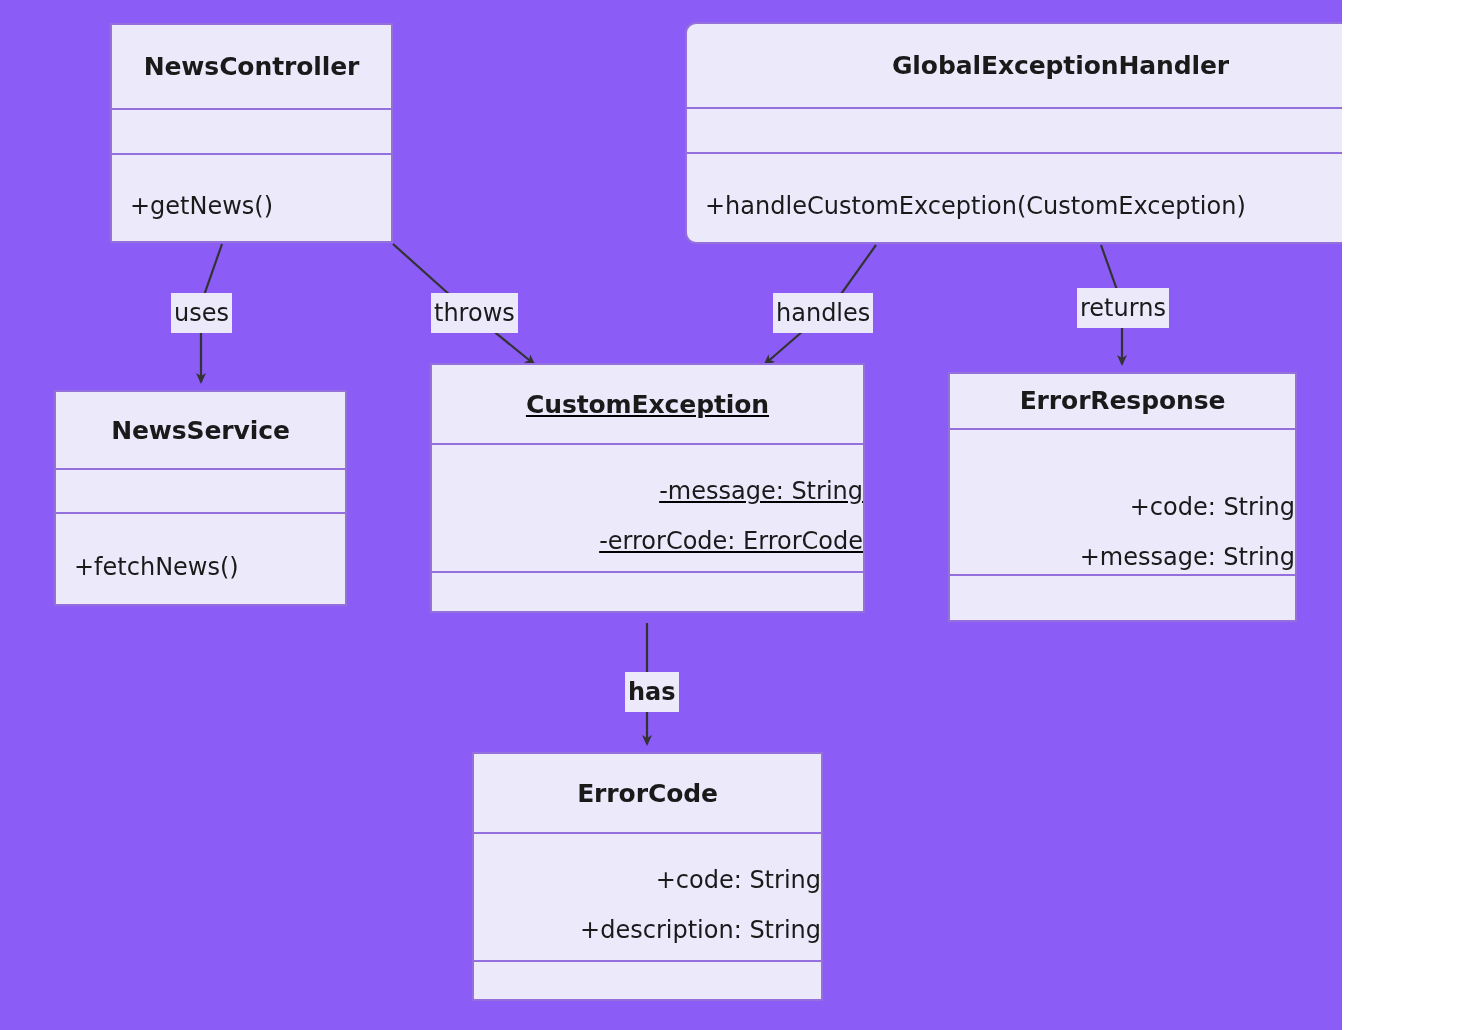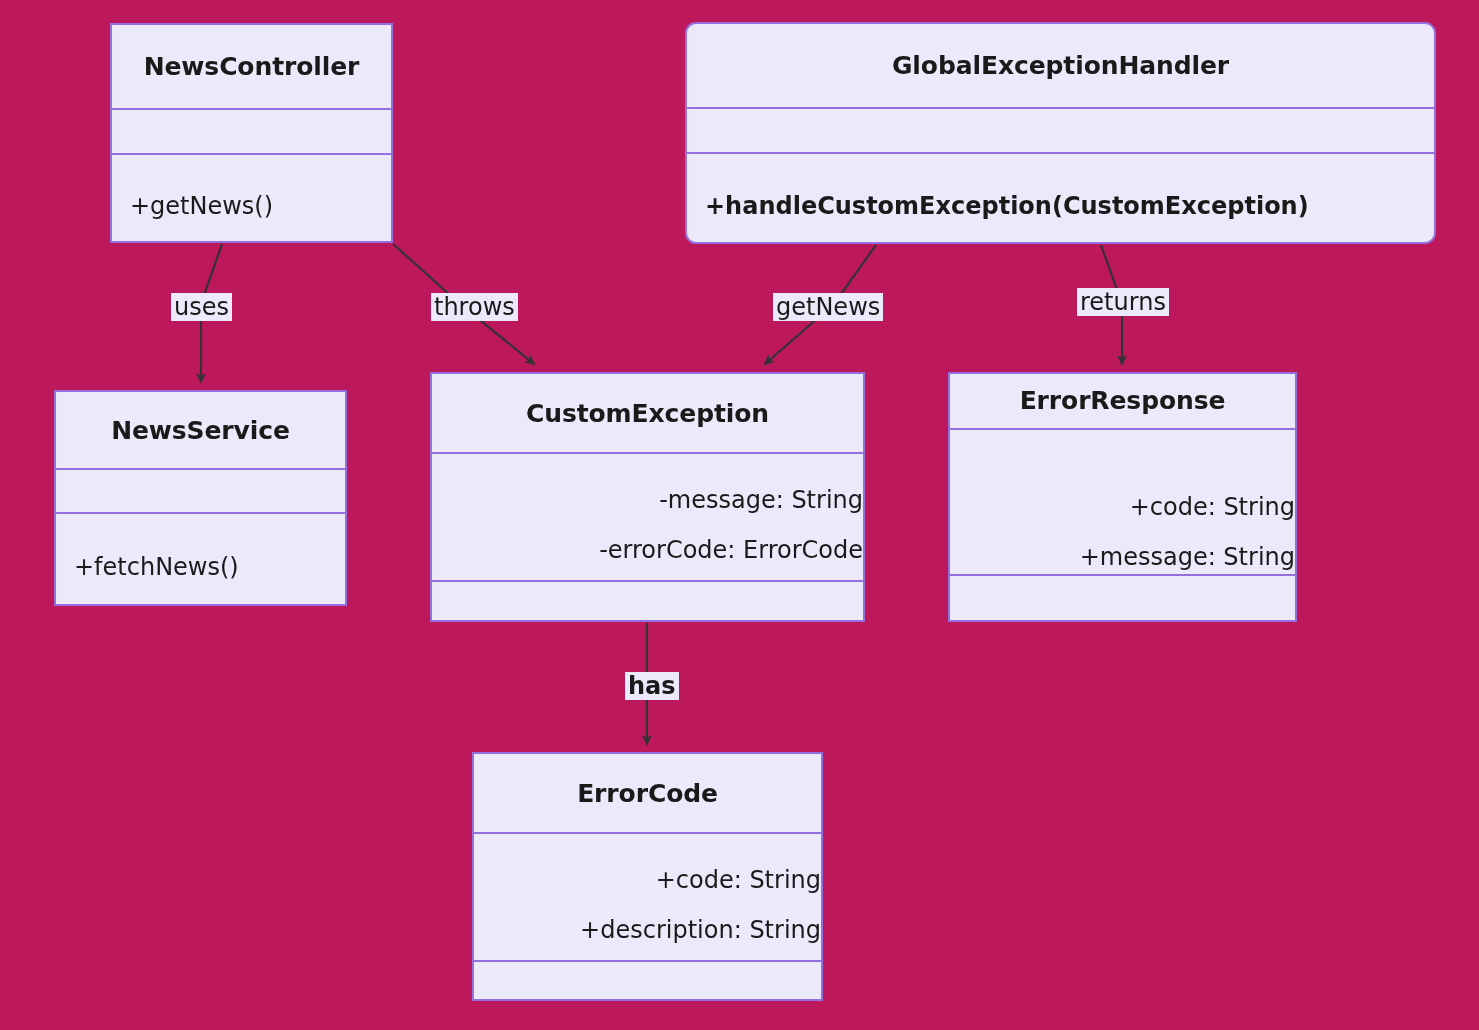--- a/index.html
+++ b/index.html
@@ -5,23 +5,23 @@
   html, body {
     margin: 0;
     padding: 0;
     background: #ffffff;
   }
   body {
     font-family: "DejaVu Sans", "Liberation Sans", sans-serif;
   }
   #canvas {
     position: relative;
-    width: 1479px;
+    width: 1342px;
     height: 1030px;
-    background: #be185d;
+    background: #8b5cf6;
     overflow: hidden;
   }
   svg.edge-layer {
     position: absolute;
     left: 0;
     top: 0;
     width: 1479px;
     height: 1030px;
     pointer-events: none;
   }
@@ -67,21 +67,21 @@
     line-height: 1.42;
     white-space: nowrap;
     margin-top: 16px;
   }
   .edge-label {
     position: absolute;
     background: #ECE9FB;
     color: #1a1a1a;
     font-size: 24px;
     line-height: 1.18;
-    padding: 0 3px;
+    padding: 6px 3px;
     white-space: nowrap;
   }
 </style>
 </head>
 <body>
 
 <div id="canvas">
 
   <svg class="edge-layer" viewBox="0 0 1479 1030" xmlns="http://www.w3.org/2000/svg">
     <defs>
@@ -109,36 +109,36 @@
     <div class="compartment last-c" style="flex:1;">
       <div class="member">+getNews()</div>
     </div>
   </div>
 
   <div class="uml-class" style="left:685px; top:22px; width:751px; height:222px;border-radius:11px;">
     <div class="compartment title-c" style="height:85px;">
       <div class="class-title">GlobalExceptionHandler</div>
     </div>
     <div class="compartment mid-c" style="height:45px;"></div>
-    <div class="compartment last-c" style="flex:1;font-weight:bold;">
+    <div class="compartment last-c" style="flex:1;">
       <div class="member">+handleCustomException(CustomException)</div>
     </div>
   </div>
 
   <div class="uml-class" style="left:54px; top:390px; width:293px; height:216px;">
     <div class="compartment title-c" style="height:78px;">
       <div class="class-title">NewsService</div>
     </div>
     <div class="compartment mid-c" style="height:44px;"></div>
     <div class="compartment last-c" style="flex:1;border-radius:25px;">
       <div class="member">+fetchNews()</div>
     </div>
   </div>
 
-  <div class="uml-class" style="left:430px; top:372px; width:435px; height:250px;">
+  <div class="uml-class" style="left:430px; top:363px; width:435px; height:250px;text-decoration:underline;">
     <div class="compartment title-c" style="height:80px;">
       <div class="class-title">CustomException</div>
     </div>
     <div class="compartment divided" style="height:128px;">
       <div class="member">-message: String</div>
       <div class="member">-errorCode: ErrorCode</div>
     </div>
     <div class="compartment last-c" style="flex:1;"></div>
   </div>
 
@@ -161,19 +161,19 @@
       <div class="member">+code: String</div>
       <div class="member">+description: String</div>
     </div>
     <div class="compartment last-c" style="flex:1;"></div>
   </div>
 
   <div class="edge-label" style="left:171px; top:293px;">uses</div>
 
   <div class="edge-label" style="left:431px; top:293px;">throws</div>
 
-  <div class="edge-label" style="left:773px; top:293px;">getNews</div>
+  <div class="edge-label" style="left:773px; top:293px;">handles</div>
 
   <div class="edge-label" style="left:1077px; top:288px;">returns</div>
 
   <div class="edge-label" style="left:625px; top:672px;font-weight:bold;">has</div>
 
 </div>
 
 </body></html>

